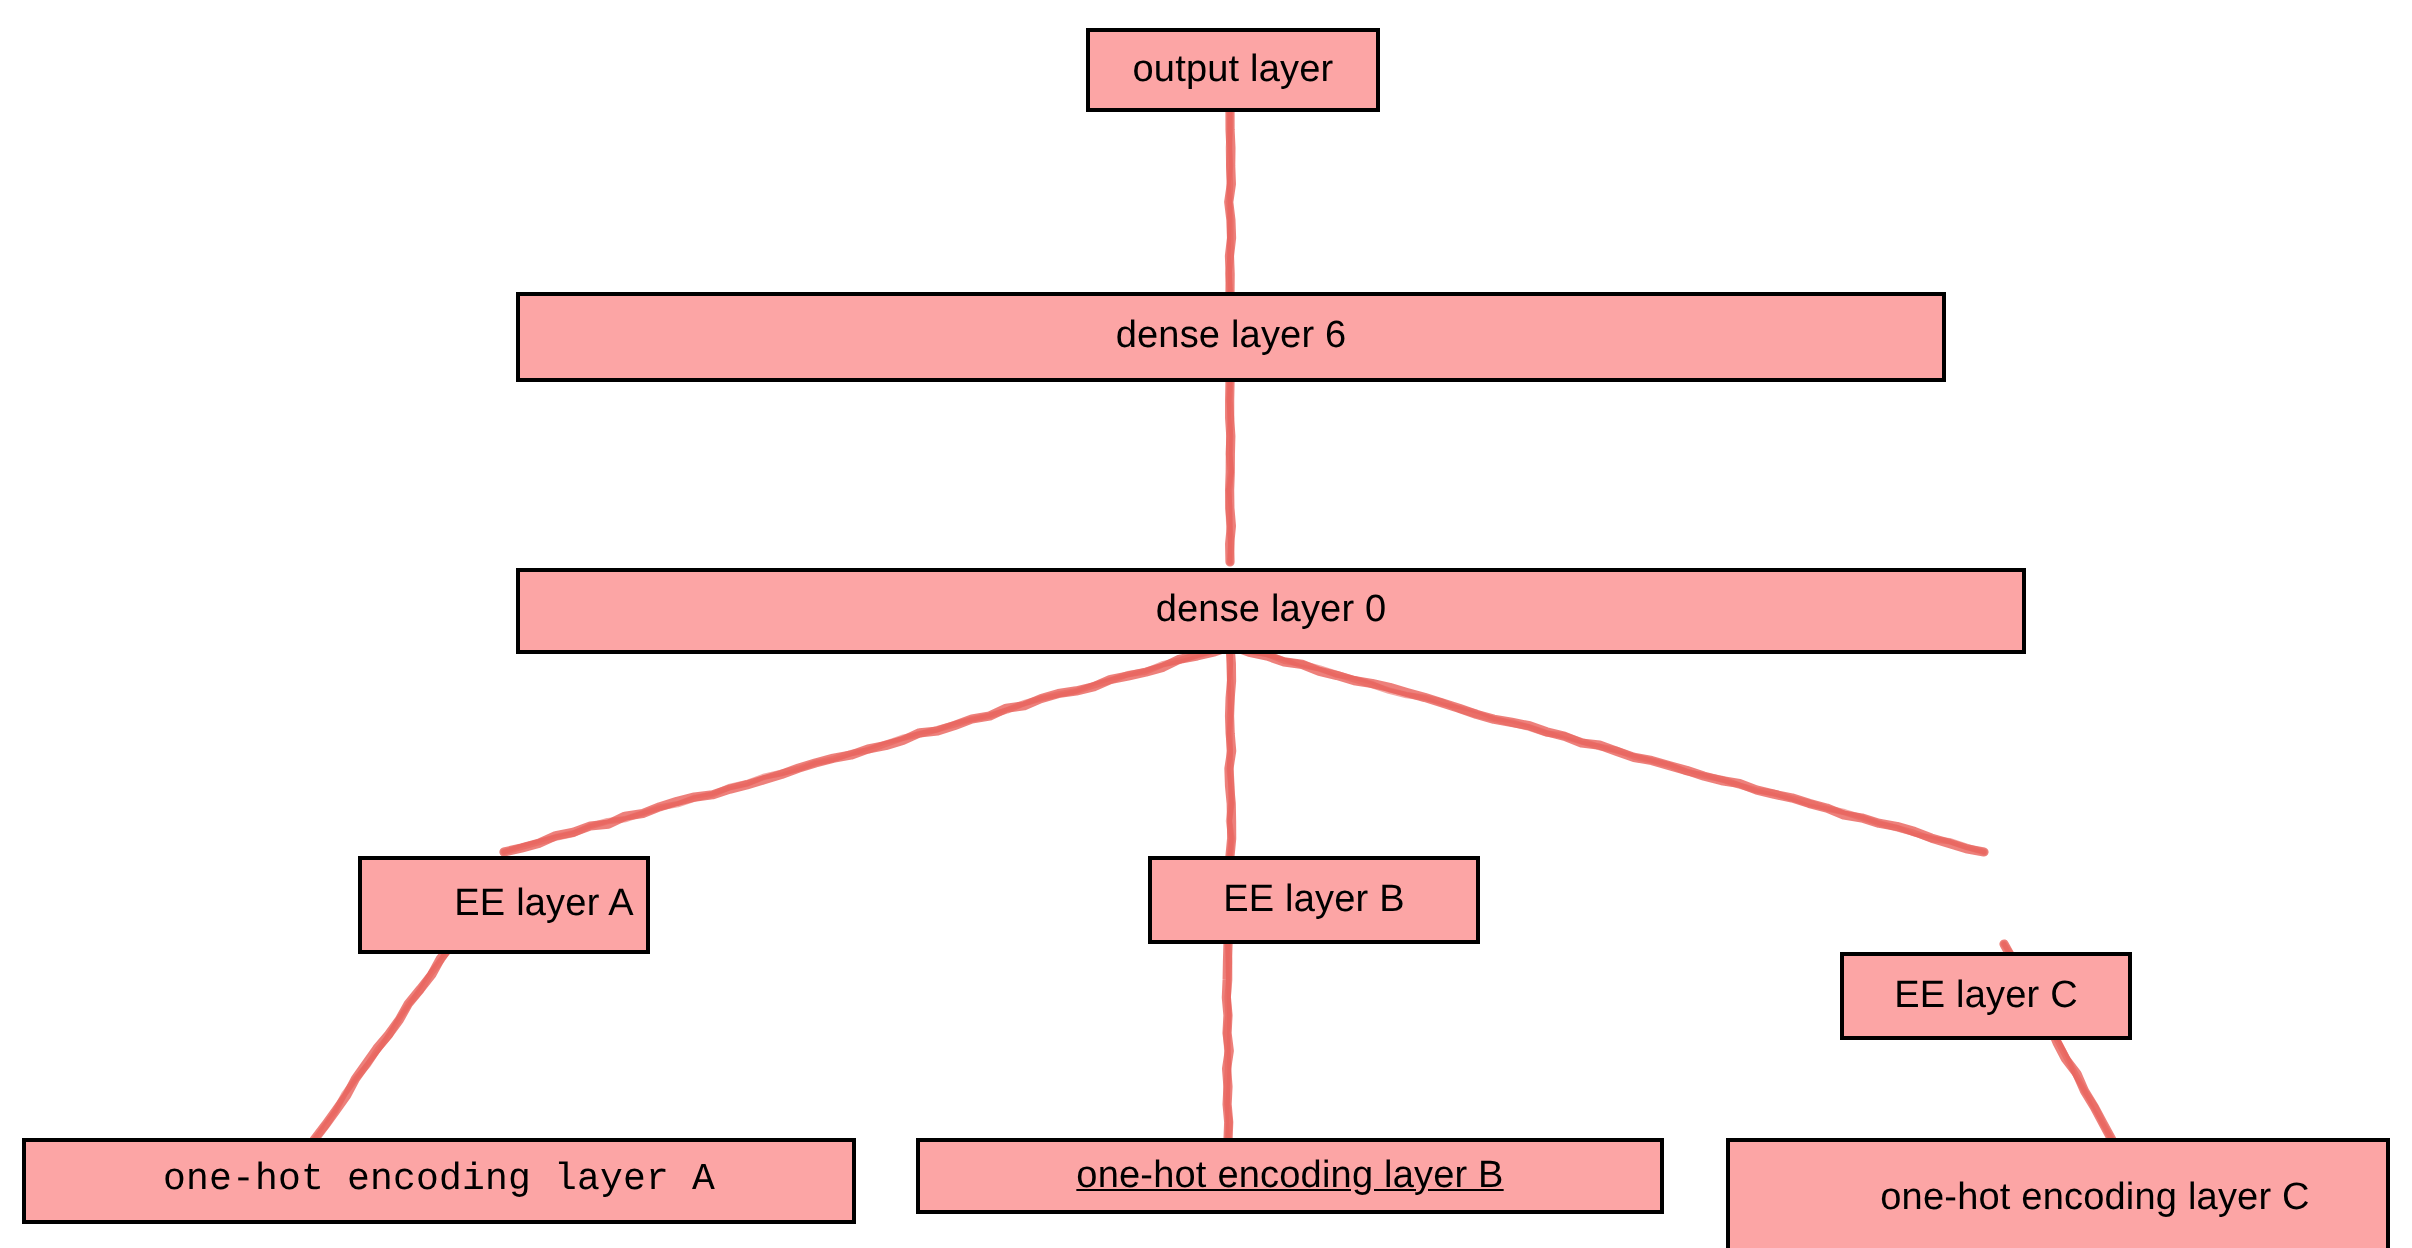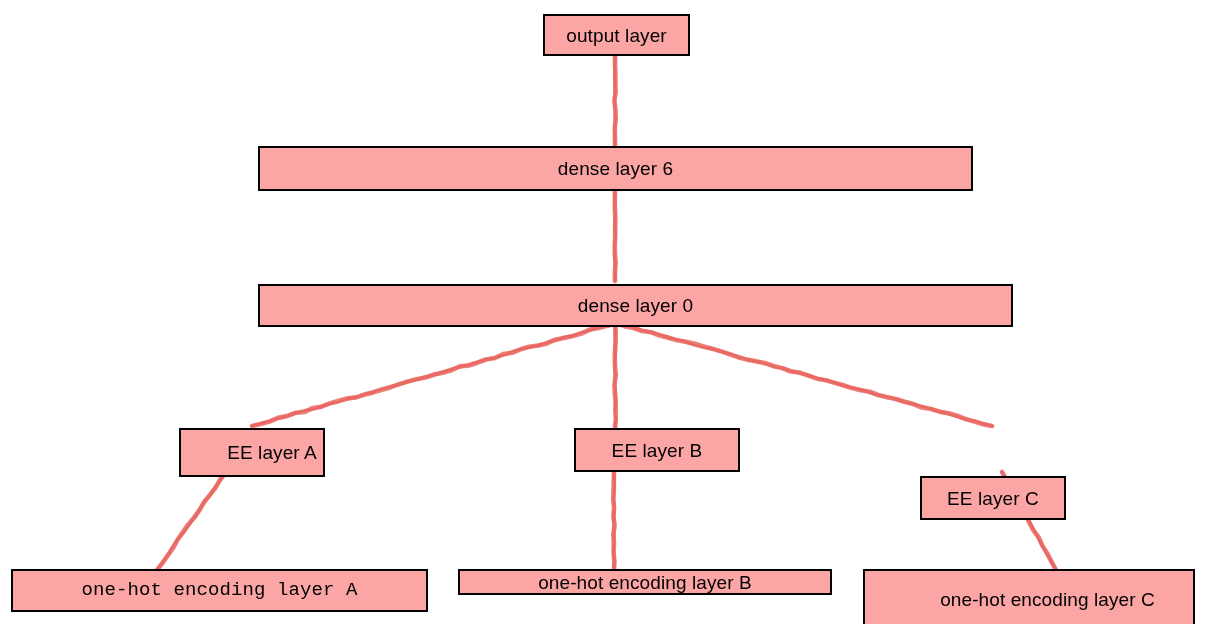--- a/index.html
+++ b/index.html
@@ -106,20 +106,20 @@
       </div>
       <div class="node" style="left: 543px; top: 428px; width: 166px; height: 44px; margin-left: 31px;">
         <span class="node-label">EE layer B</span>
       </div>
       <div class="node" style="left: 920px; top: 428px; width: 146px; height: 44px; margin-top: 48px;">
         <span class="node-label">EE layer C</span>
       </div>
       <div class="node" style="left: 11px; top: 569px; width: 417px; height: 43px; font-family: Liberation Mono, monospace;">
         <span class="node-label">one-hot encoding layer A</span>
       </div>
-      <div class="node" style="left: 458px; top: 569px; width: 374px; height: 26px;">
+      <div class="node" style="left: 458px; top: 569px; width: 374px; height: 38px; text-decoration: underline;">
         <span class="node-label">one-hot encoding layer B</span>
       </div>
       <div class="node" style="left: 863px; top: 569px; width: 332px; height: 60px; padding-left: 37px;">
         <span class="node-label">one-hot encoding layer C</span>
       </div>
     </div>
 </div>
 
 </body></html>

